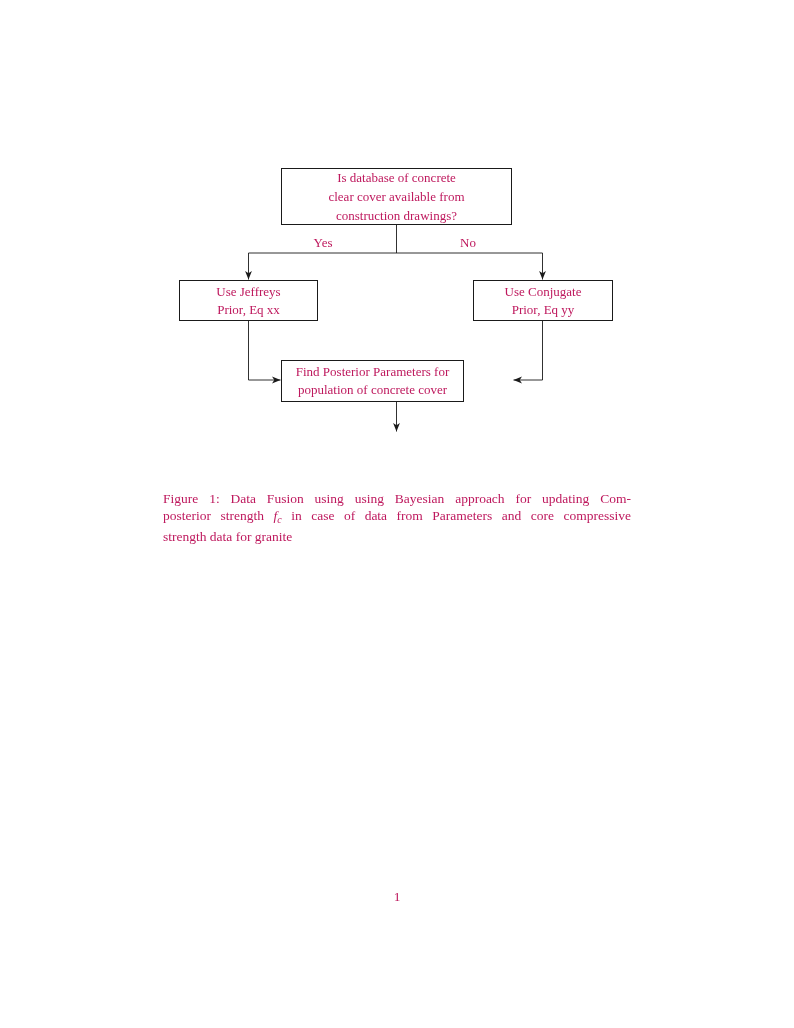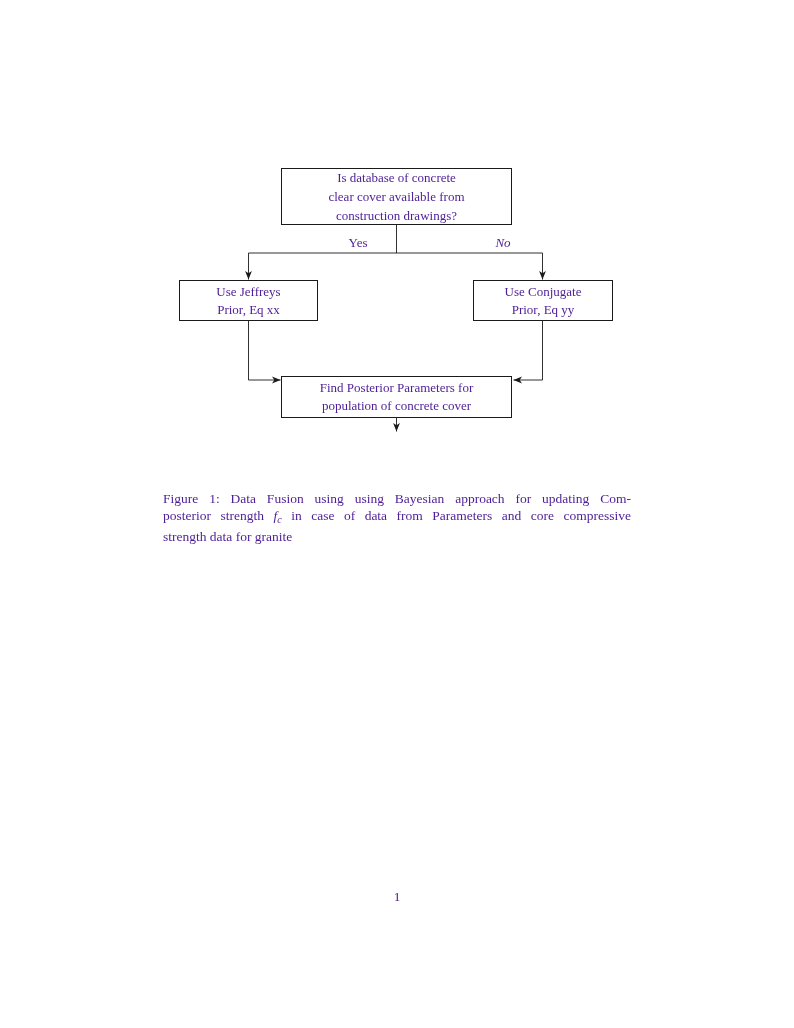--- a/index.html
+++ b/index.html
@@ -3,21 +3,21 @@
 <meta charset="utf-8">
 <style>
   * { margin: 0; padding: 0; box-sizing: border-box; }
   html, body { background: #ffffff; }
   .page {
     position: relative;
     width: 794px;
     height: 1028px;
     background: #ffffff;
     font-family: "Liberation Serif", "DejaVu Serif", serif;
-    color: #4c1d95;
+    color: #be185d;
     overflow: hidden;
   }
   .connectors {
     position: absolute;
     left: 0; top: 0;
     width: 794px; height: 1028px;
     pointer-events: none;
   }
   .node {
     position: absolute;
@@ -27,31 +27,30 @@
     align-items: center;
     justify-content: center;
     text-align: center;
     white-space: pre-line;
     font-size: 13px;
     line-height: 19px;
   }
   .node-question { left: 281px; top: 168px; width: 231px; height: 57px; }
   .node-jeffreys { left: 179px; top: 280px; width: 139px; height: 41px; line-height: 17.5px; }
   .node-conjugate { left: 473px; top: 280px; width: 140px; height: 41px; line-height: 17.5px; }
-  .node-posterior { left: 281px; top: 360px; width: 231px; height: 42px; line-height: 18px; margin-top: 16px; }
+  .node-posterior { left: 281px; top: 360px; width: 183px; height: 42px; line-height: 18px; }
   .node-plot { left: 281px; top: 432px; width: 231px; height: 45px; line-height: 18px; }
   .branch-label {
     position: absolute;
     transform: translate(-50%, -50%);
     font-size: 13px;
     line-height: 13px;
-    margin-left: 35px;
   }
   .branch-yes { left: 323px; top: 242px; }
-  .branch-no { left: 468px; top: 242px; font-style: italic; }
+  .branch-no { left: 468px; top: 242px; }
   .caption {
     position: absolute;
     left: 163px; top: 490px;
     width: 468px;
     font-size: 13.5px;
     line-height: 17px;
   }
   .caption .cap-line {
     text-align: justify;
     text-align-last: justify;

